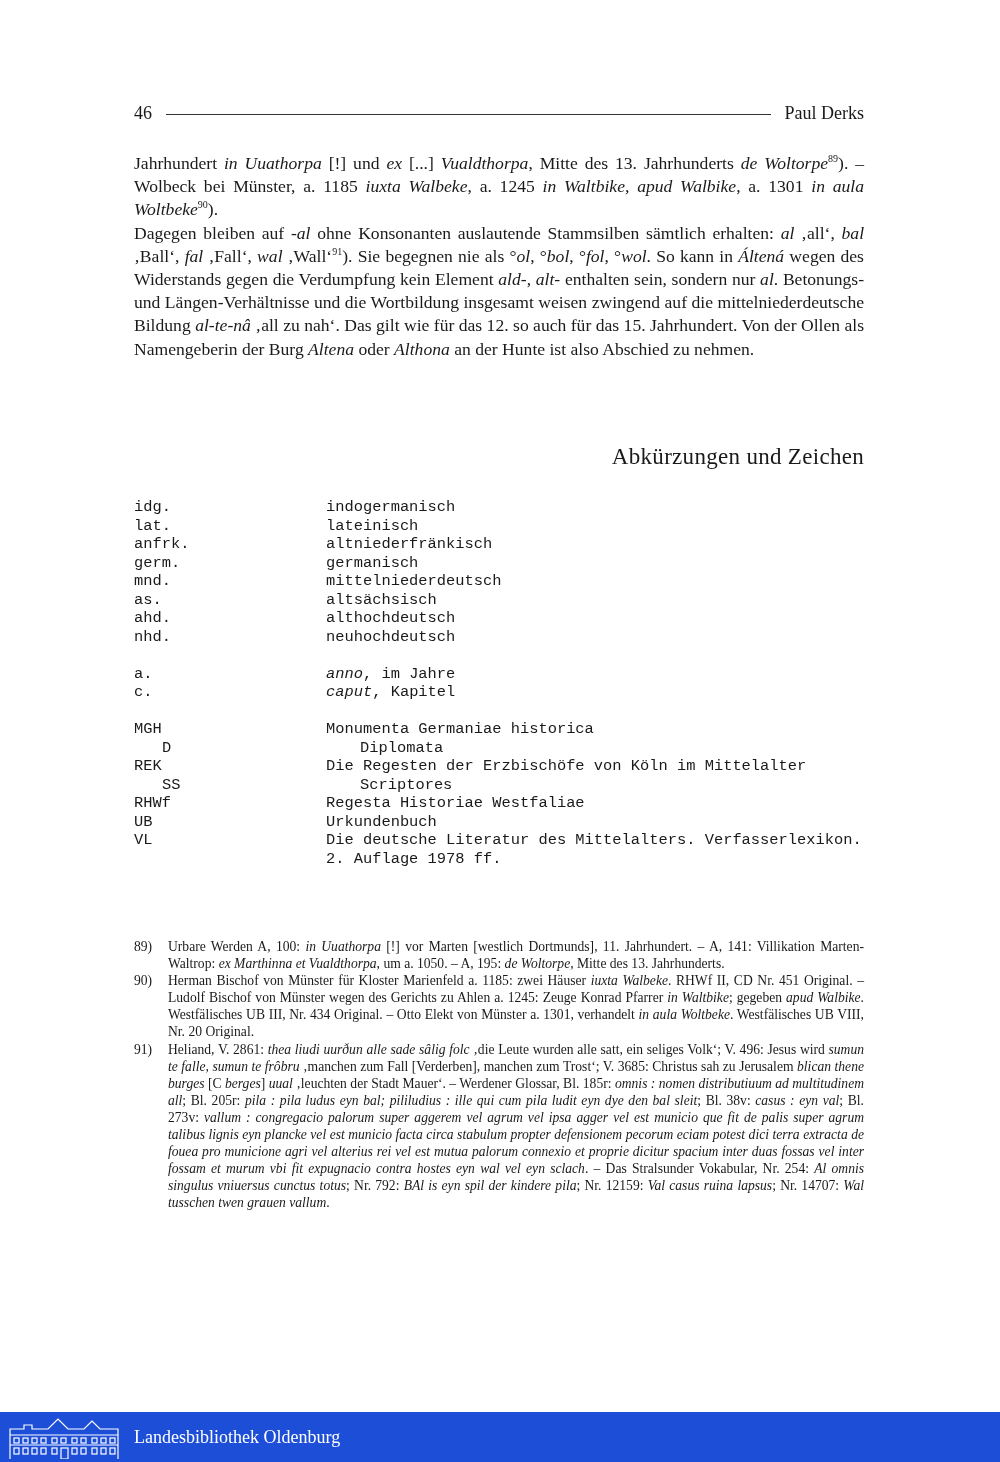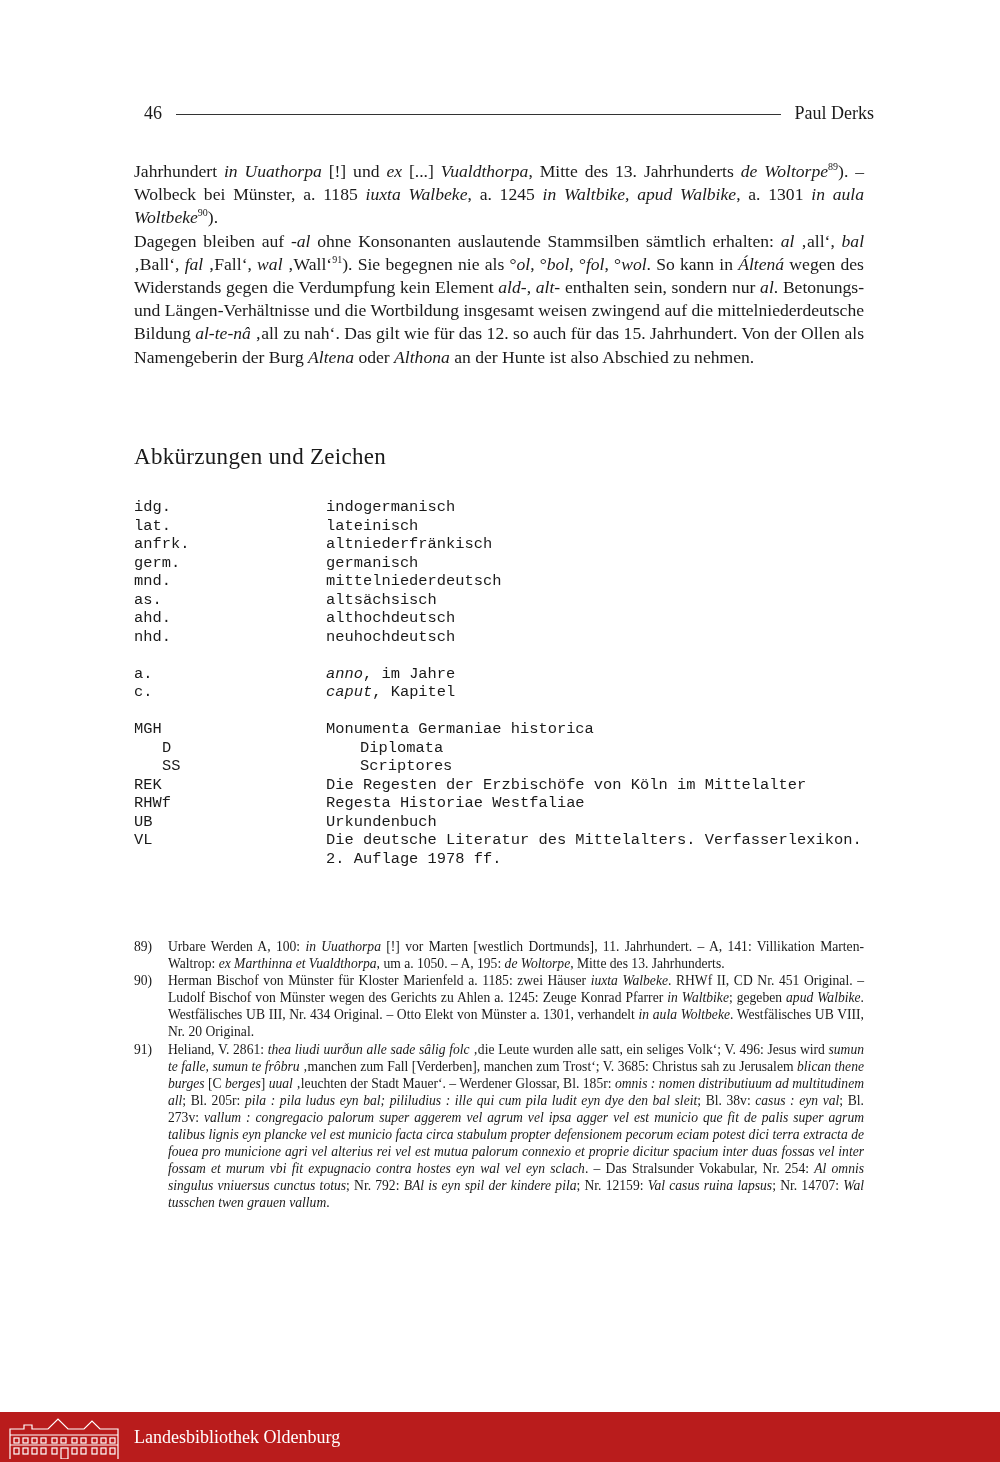--- a/index.html
+++ b/index.html
@@ -2,53 +2,53 @@
 <html><head>
   <meta charset="utf-8">
   <style>
     html, body { margin: 0; padding: 0; }
     body {
       width: 1000px; height: 1462px; position: relative; overflow: hidden;
       background: #ffffff; color: #1a1a1a;
       font-family: "Liberation Serif", "DejaVu Serif", serif;
     }
     .running-head {
-      position: absolute; left: 144px; top: 100px; width: 730px; height: 26px;
+      position: absolute; left: 134px; top: 100px; width: 730px; height: 26px;
       display: flex; align-items: center; font-size: 18px;
     }
     .running-head .rule { flex: 1; height: 1px; background: #333; margin: 2px 14px 0 14px; }
     .body-text {
-      position: absolute; left: 134px; top: 160px; width: 730px;
+      position: absolute; left: 134px; top: 152px; width: 730px;
       font-size: 17.6px; line-height: 23.2px; text-align: justify;
     }
     .body-text p { margin: 0; }
     .body-text sup { font-size: 10px; line-height: 0; vertical-align: 7px; }
     .section-title {
-      position: absolute; left: 134px; top: 444px; width: 730px; text-align: left;
+      position: absolute; left: 134px; top: 444px; width: 730px; text-align: right;
       font-size: 23px; letter-spacing: 0.3px;
     }
     .abbr-list {
       position: absolute; left: 134px; top: 498px; width: 740px;
       font-size: 15.4px; line-height: 18.5px;
     }
     .abbr-group { margin-bottom: 18.5px; }
     .abbr-row { display: flex; font-family: Liberation Mono, monospace; }
     .abbr-row .k { width: 192px; flex: none; }
     .abbr-row.sub .k { padding-left: 28px; width: 164px; }
     .abbr-row.sub .v { padding-left: 34px; }
     .footnotes {
       position: absolute; left: 134px; top: 938px; width: 730px;
       font-size: 13.6px; line-height: 17.1px;
     }
     .fn { display: flex; justify-content: space-between; }
     .fn .num { width: 34px; flex: none; }
     .fn .txt { flex: 1; text-align: justify; }
     .banner {
       position: absolute; left: 0; top: 1412px; width: 1000px; height: 50px;
-      background: #b91c1c; display: flex; align-items: center;
+      background: #1d4ed8; display: flex; align-items: center;
     }
     .banner .logo { margin-left: 6px; width: 118px; height: 44px; }
     .banner .name { color: #ffffff; font-size: 18px; margin-left: 10px; }
   </style>
 </head>
 <body>
 
 <div class="running-head">
   <span>46</span>
   <span class="rule"></span>
@@ -109,27 +109,27 @@
     </div>
     <div class="abbr-group">
       <div class="abbr-row">
         <span class="k">MGH</span>
         <span class="v">Monumenta Germaniae historica</span>
       </div>
       <div class="abbr-row sub">
         <span class="k">D</span>
         <span class="v">Diplomata</span>
       </div>
+      <div class="abbr-row">
+        <span class="k">REK</span>
+        <span class="v">Die Regesten der Erzbischöfe von Köln im Mittelalter</span>
+      </div>
       <div class="abbr-row sub">
         <span class="k">SS</span>
         <span class="v">Scriptores</span>
-      </div>
-      <div class="abbr-row">
-        <span class="k">REK</span>
-        <span class="v">Die Regesten der Erzbischöfe von Köln im Mittelalter</span>
       </div>
       <div class="abbr-row">
         <span class="k">RHWf</span>
         <span class="v">Regesta Historiae Westfaliae</span>
       </div>
       <div class="abbr-row">
         <span class="k">UB</span>
         <span class="v">Urkundenbuch</span>
       </div>
       <div class="abbr-row">

